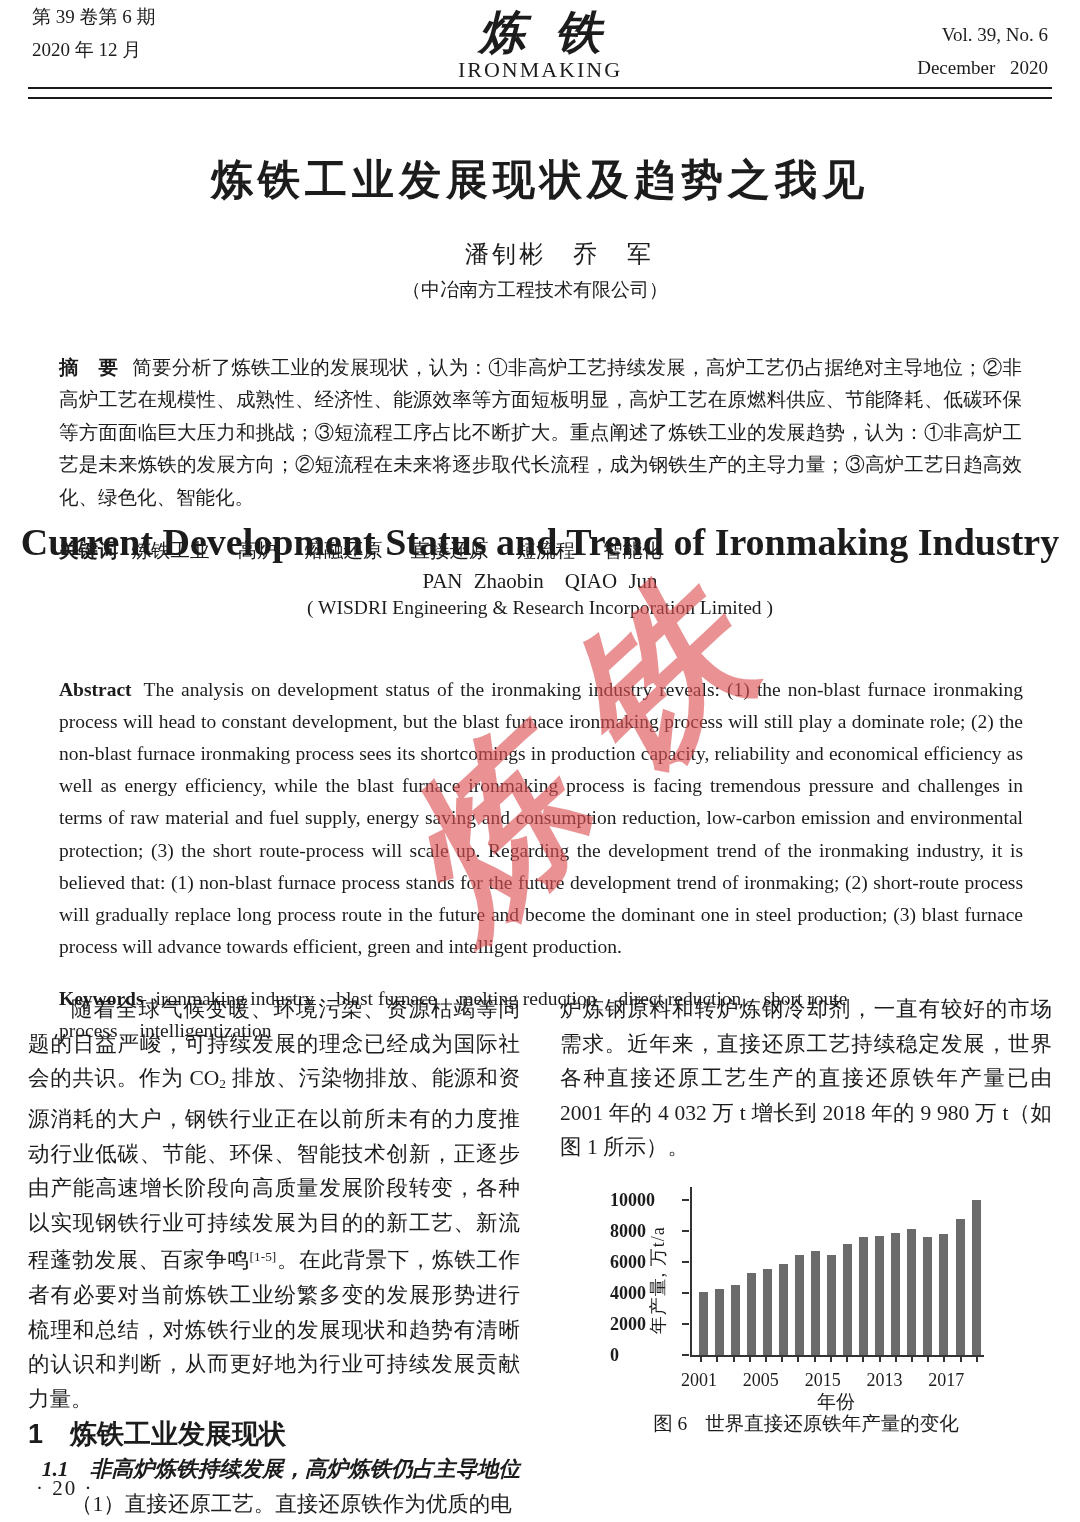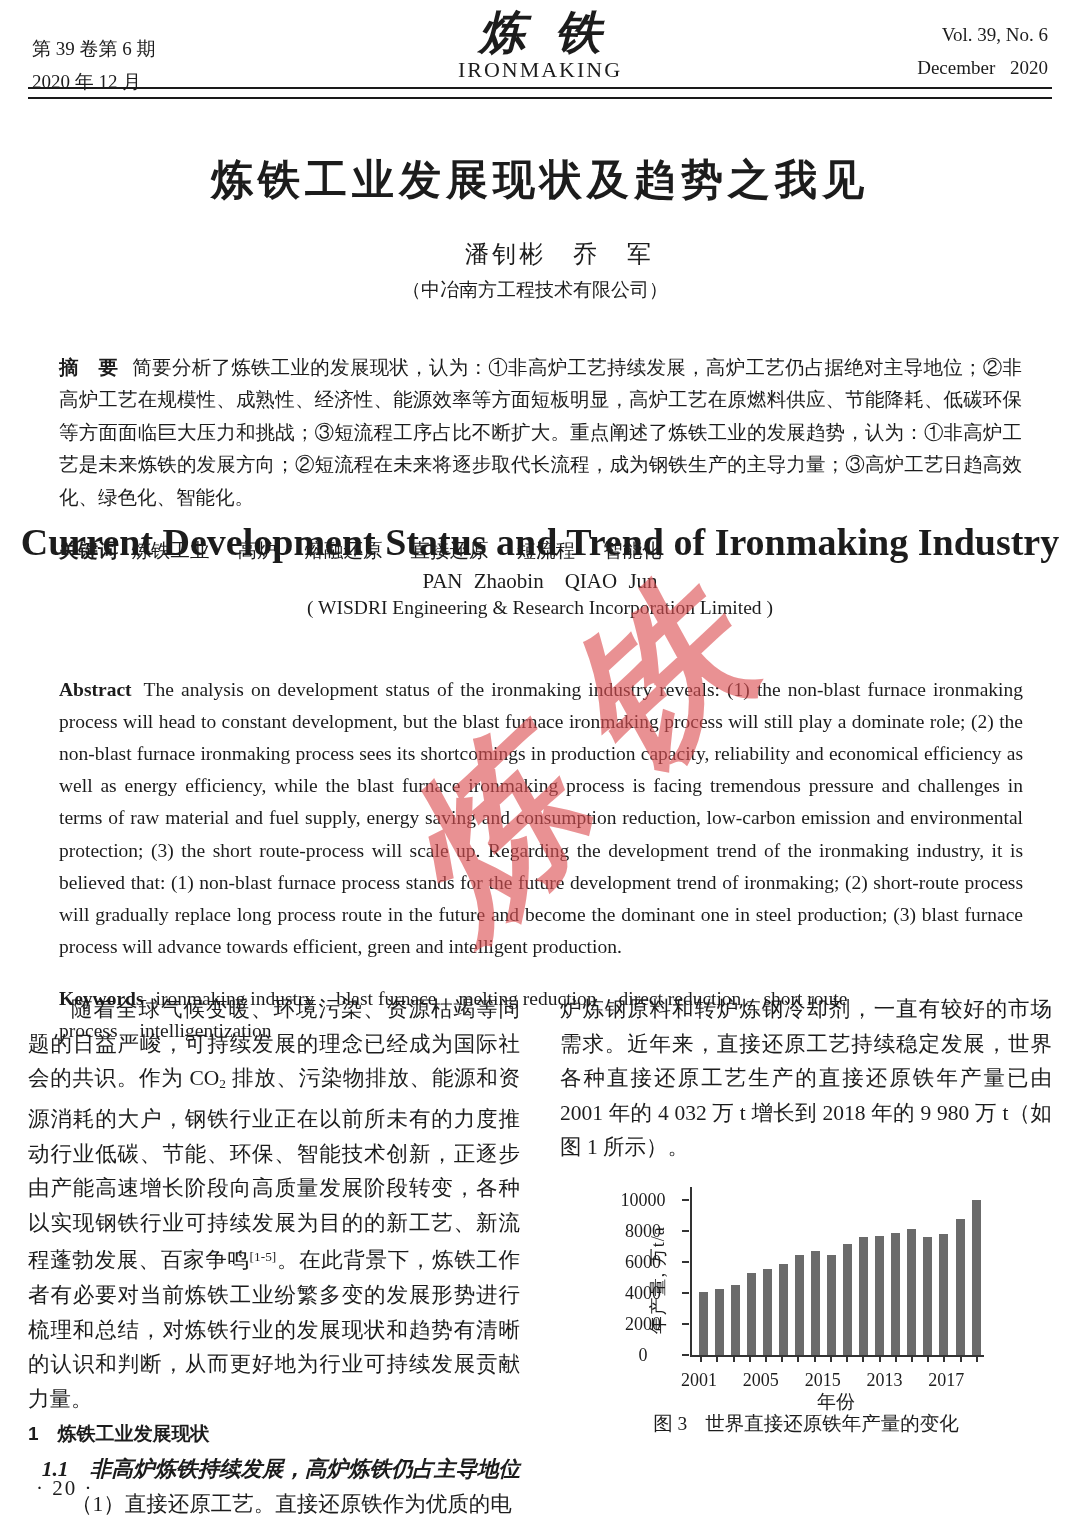--- a/index.html
+++ b/index.html
@@ -1,21 +1,21 @@
 <!DOCTYPE html>
 <html><head>
 <meta charset="utf-8">
 <style>
   html,body{margin:0;padding:0;background:#888;}
   .page{
     position:relative;width:1080px;height:1522px;margin:0 auto;background:#ffffff;
     font-family:"Liberation Serif","DejaVu Serif",serif;color:#1c1c1c;overflow:hidden;
   }
   
-  .hdr-left{position:absolute;top:32px;left:32px;font-size:19px;line-height:33px;}
+  .hdr-left{position:absolute;top:0;left:32px;font-size:19px;line-height:33px;}
   .hdr-right{position:absolute;top:18px;right:32px;font-size:19px;line-height:33px;text-align:right;}
   .hdr-right .l2{word-spacing:10px;}
   .hdr-center{position:absolute;top:8px;left:0;right:0;text-align:center;}
   .logo-cn{font-size:46px;line-height:50px;font-weight:700;font-style:italic;letter-spacing:30px;padding-left:30px;}
   .logo-en{font-size:22px;line-height:24px;letter-spacing:2px;}
   .rule{position:absolute;left:28px;right:28px;background:#1a1a1a;height:2px;}
   .rule.r1{top:87px;}
   .rule.r2{top:97px;}
   
   .title{position:absolute;top:152px;left:0;right:0;text-align:center;font-size:42px;font-weight:700;letter-spacing:5px;}
@@ -35,30 +35,30 @@
   .abs-en .lab{font-weight:700;margin-right:12px;}
   .abs-en .kw-line .kwi{margin-right:22px;}
   
   .col{position:absolute;top:992px;width:492px;font-size:21.5px;line-height:34.6px;text-align:justify;}
   .col-left{left:28px;}
   .col-right{left:560px;}
   .indent{text-indent:2em;}
   .col p{margin:0;}
   sub.s{font-size:0.62em;vertical-align:-0.25em;}
   sup.s{font-size:0.62em;vertical-align:0.45em;}
-  .sec1{font-family:"Liberation Sans","DejaVu Sans",sans-serif;font-weight:700;font-size:19px;line-height:36px;text-align:left;margin:2px 0 0 0;}
+  .sec1{font-family:"Liberation Sans","DejaVu Sans",sans-serif;font-weight:700;font-size:27px;line-height:36px;text-align:left;margin:2px 0 0 0;}
   .sec11{font-weight:700;font-style:italic;font-size:21.5px;line-height:35px;text-align:right;margin:0;}
   
   .chart{position:relative;margin-top:20px;height:222px;width:492px;}
   .plot{position:absolute;left:130px;top:2px;width:292px;height:168px;border-left:2px solid #333;border-bottom:2px solid #333;}
   .slots{position:absolute;left:0;right:0;top:0;bottom:0;display:flex;align-items:flex-end;padding-left:3px;}
   .slot{flex:1;display:flex;justify-content:center;}
   .bar{width:9px;}
   .ytick{position:absolute;width:7px;height:2px;background:#333;}
-  .ytlab{position:absolute;width:66px;text-align:center;font-size:18px;line-height:22px;}
+  .ytlab{position:absolute;width:66px;text-align:left;font-size:18px;line-height:22px;font-weight:bold;}
   .xticks{position:absolute;left:130px;width:292px;top:172px;display:flex;padding-left:3px;}
   .xticks span{flex:1;display:flex;justify-content:center;}
   .xticks i{display:block;width:2px;height:5px;background:#333;}
   .xlabels{position:absolute;left:118px;width:292px;top:178px;display:flex;padding-left:3px;font-size:18px;}
   .xlabels span{flex:1;text-align:center;white-space:nowrap;overflow:visible;}
   .ylabel{position:absolute;left:18px;top:78px;width:160px;text-align:center;font-size:18px;letter-spacing:1px;transform:rotate(-90deg);transform-origin:center;}
   .xlabel{position:absolute;left:130px;width:292px;top:200px;text-align:center;font-size:19px;}
   .fig-cap{margin-top:26px;text-align:center;font-size:19.5px;text-indent:0;}
   .fig-cap .fl{margin-right:18px;}
   
@@ -261,20 +261,20 @@
         <div class="ytick" style="left: 122px; top: 107px;"></div>
         <div class="ytlab" style="left: 50px; top: 97px;">4000</div>
         <div class="ytick" style="left: 122px; top: 76px;"></div>
         <div class="ytlab" style="left: 50px; top: 66px;">6000</div>
         <div class="ytick" style="left: 122px; top: 45px;"></div>
         <div class="ytlab" style="left: 50px; top: 35px;">8000</div>
         <div class="ytick" style="left: 122px; top: 14px;"></div>
         <div class="ytlab" style="left: 50px; top: 4px;">10000</div>
       </div>
 
-    <p class="fig-cap"><span class="fl">图 3</span><span>世界直接还原铁年产量的变化</span></p>
+    <p class="fig-cap"><span class="fl">图 6</span><span>世界直接还原铁年产量的变化</span></p>
   </div>
 
   <div class="wm">炼铁</div>
 
   <div class="pageno">· 20 ·</div>
 
 </div>
 
 </body></html>

